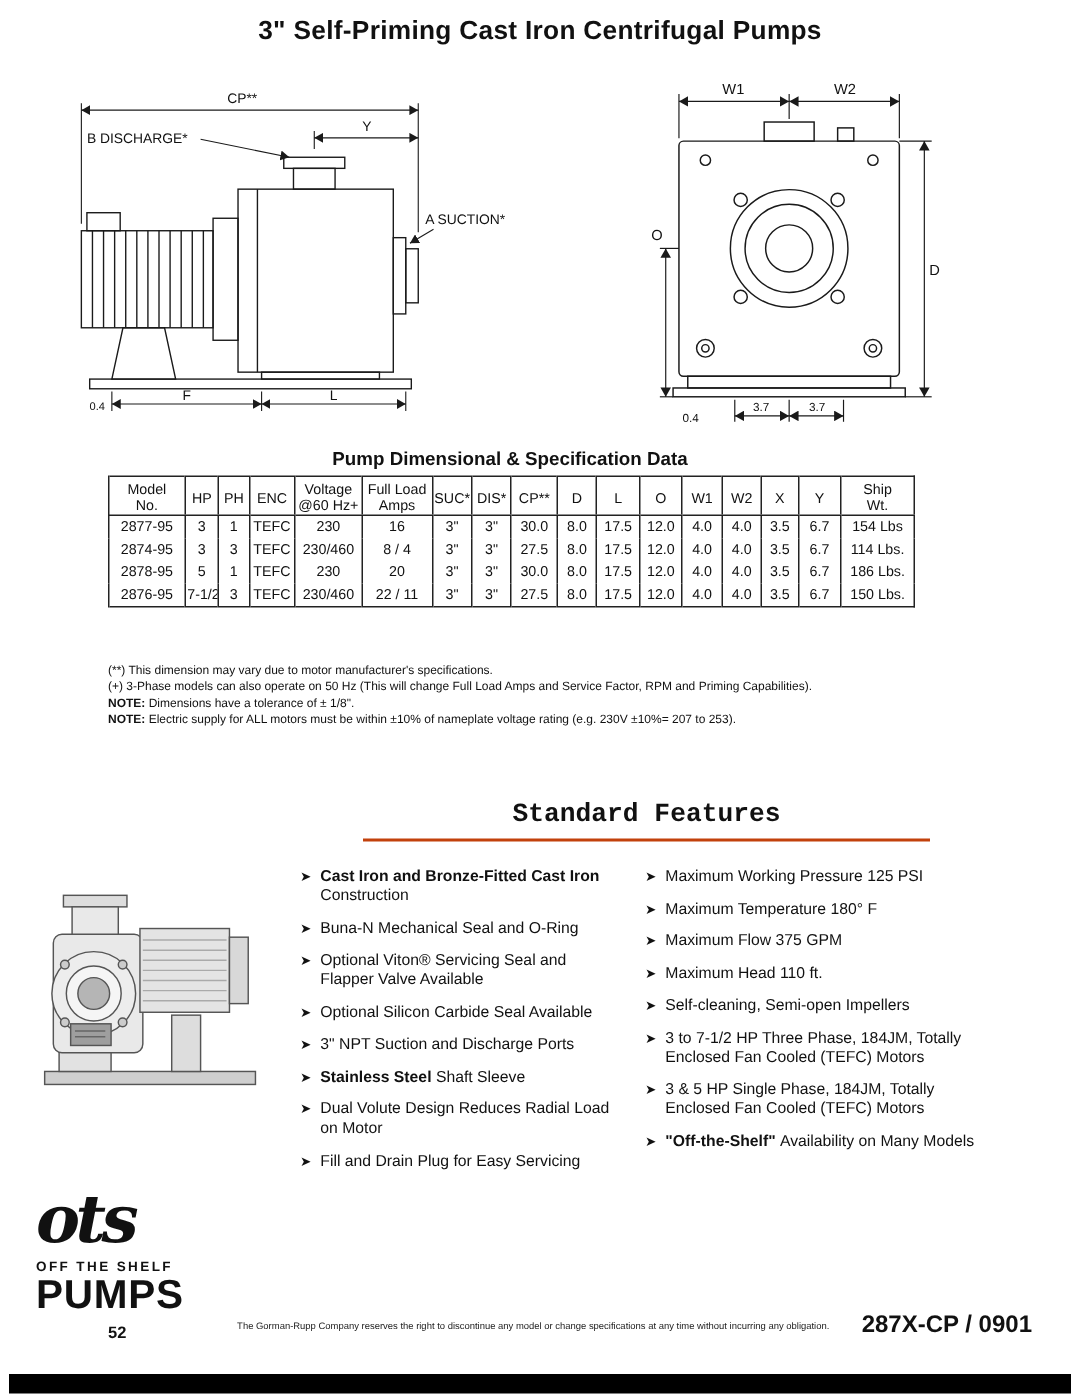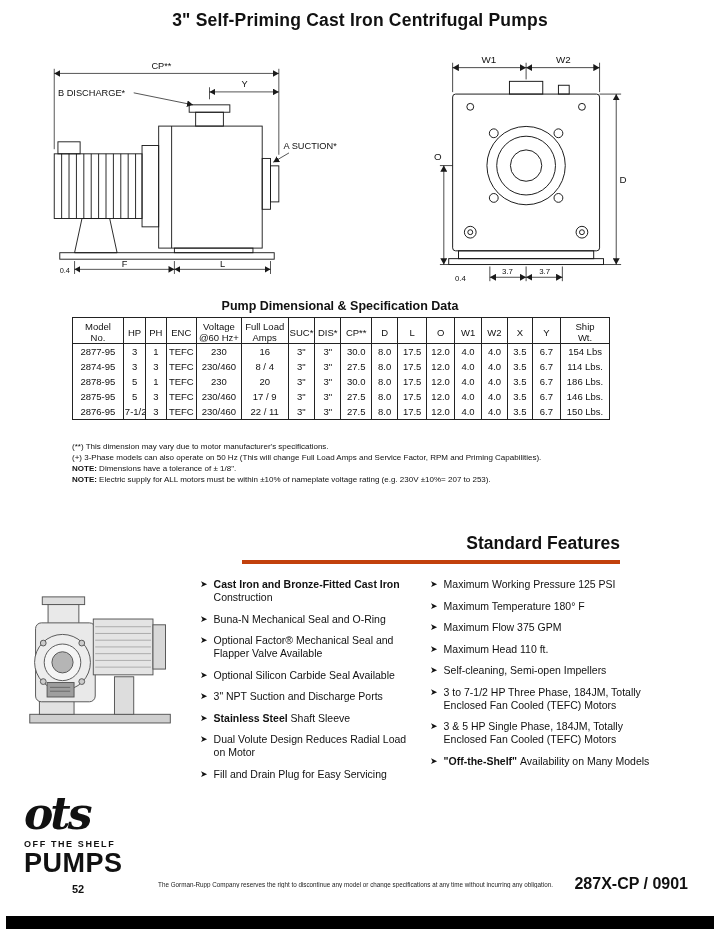--- a/index.html
+++ b/index.html
@@ -32,23 +32,23 @@
   #spec-table th,#spec-table td{
     border-left:1px solid #222;text-align:center;font-weight:normal;
     overflow:hidden;white-space:nowrap;
   }
   #spec-table thead th{border-bottom:1px solid #222;padding:3px 1px 0;vertical-align:middle;line-height:11px;}
   #spec-table td{padding:1.5px 1px;line-height:12px;}
   
   .footnotes{position:absolute;left:72px;top:441px;width:560px;font-size:8px;line-height:11px;}
   
   .features-title{
-    position:absolute;left:242px;top:533px;width:378px;text-align:right;
+    position:absolute;left:242px;top:533px;width:378px;text-align:center;
     font-size:17.5px;font-weight:bold;margin:0;
-    border-bottom:4px solid #c2410c;padding-bottom:6px;
+    border-bottom:2px solid #c2410c;padding-bottom:6px;font-family:Liberation Mono, monospace;
   }
   .features-col{position:absolute;top:578px;}
   .features-left{left:200px;width:214px;}
   .features-right{left:430px;width:230px;}
   .feature{display:flex;margin-bottom:8.5px;}
   .bullet{font-size:9px;line-height:13px;margin-right:6px;flex:0 0 auto;}
   .ftext{font-size:10.5px;line-height:13px;}
   
   .pump-photo{position:absolute;left:24px;top:588px;width:154px;height:140px;}
   
@@ -322,39 +322,20 @@
           <td>8.0</td>
           <td>17.5</td>
           <td>12.0</td>
           <td>4.0</td>
           <td>4.0</td>
           <td>3.5</td>
           <td>6.7</td>
           <td>186 Lbs.</td>
         </tr>
         <tr>
-          <td>2875-95</td>
-          <td>5</td>
-          <td>3</td>
-          <td>TEFC</td>
-          <td>230/460</td>
-          <td>17 / 9</td>
-          <td>3"</td>
-          <td>3"</td>
-          <td>27.5</td>
-          <td>8.0</td>
-          <td>17.5</td>
-          <td>12.0</td>
-          <td>4.0</td>
-          <td>4.0</td>
-          <td>3.5</td>
-          <td>6.7</td>
-          <td>146 Lbs.</td>
-        </tr>
-        <tr>
           <td>2876-95</td>
           <td>7-1/2</td>
           <td>3</td>
           <td>TEFC</td>
           <td>230/460</td>
           <td>22 / 11</td>
           <td>3"</td>
           <td>3"</td>
           <td>27.5</td>
           <td>8.0</td>
@@ -381,21 +362,21 @@
       <div class="feature">
         <span class="bullet">➤</span>
         <span class="ftext"><b>Cast Iron and Bronze-Fitted Cast Iron </b>Construction</span>
       </div>
       <div class="feature">
         <span class="bullet">➤</span>
         <span class="ftext">Buna-N Mechanical Seal and O-Ring</span>
       </div>
       <div class="feature">
         <span class="bullet">➤</span>
-        <span class="ftext">Optional Factor® Mechanical Seal and Flapper Valve Available</span>
+        <span class="ftext">Optional Viton® Servicing Seal and Flapper Valve Available</span>
       </div>
       <div class="feature">
         <span class="bullet">➤</span>
         <span class="ftext">Optional Silicon Carbide Seal Available</span>
       </div>
       <div class="feature">
         <span class="bullet">➤</span>
         <span class="ftext">3" NPT Suction and Discharge Ports</span>
       </div>
       <div class="feature">

